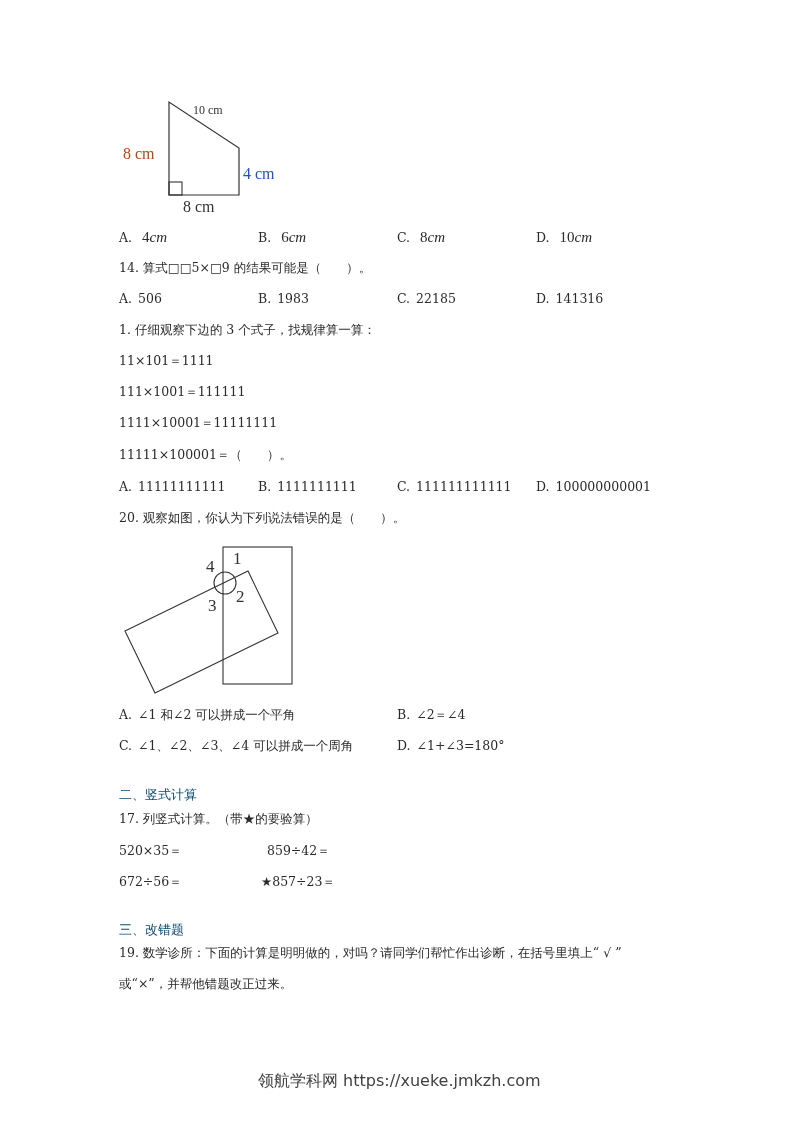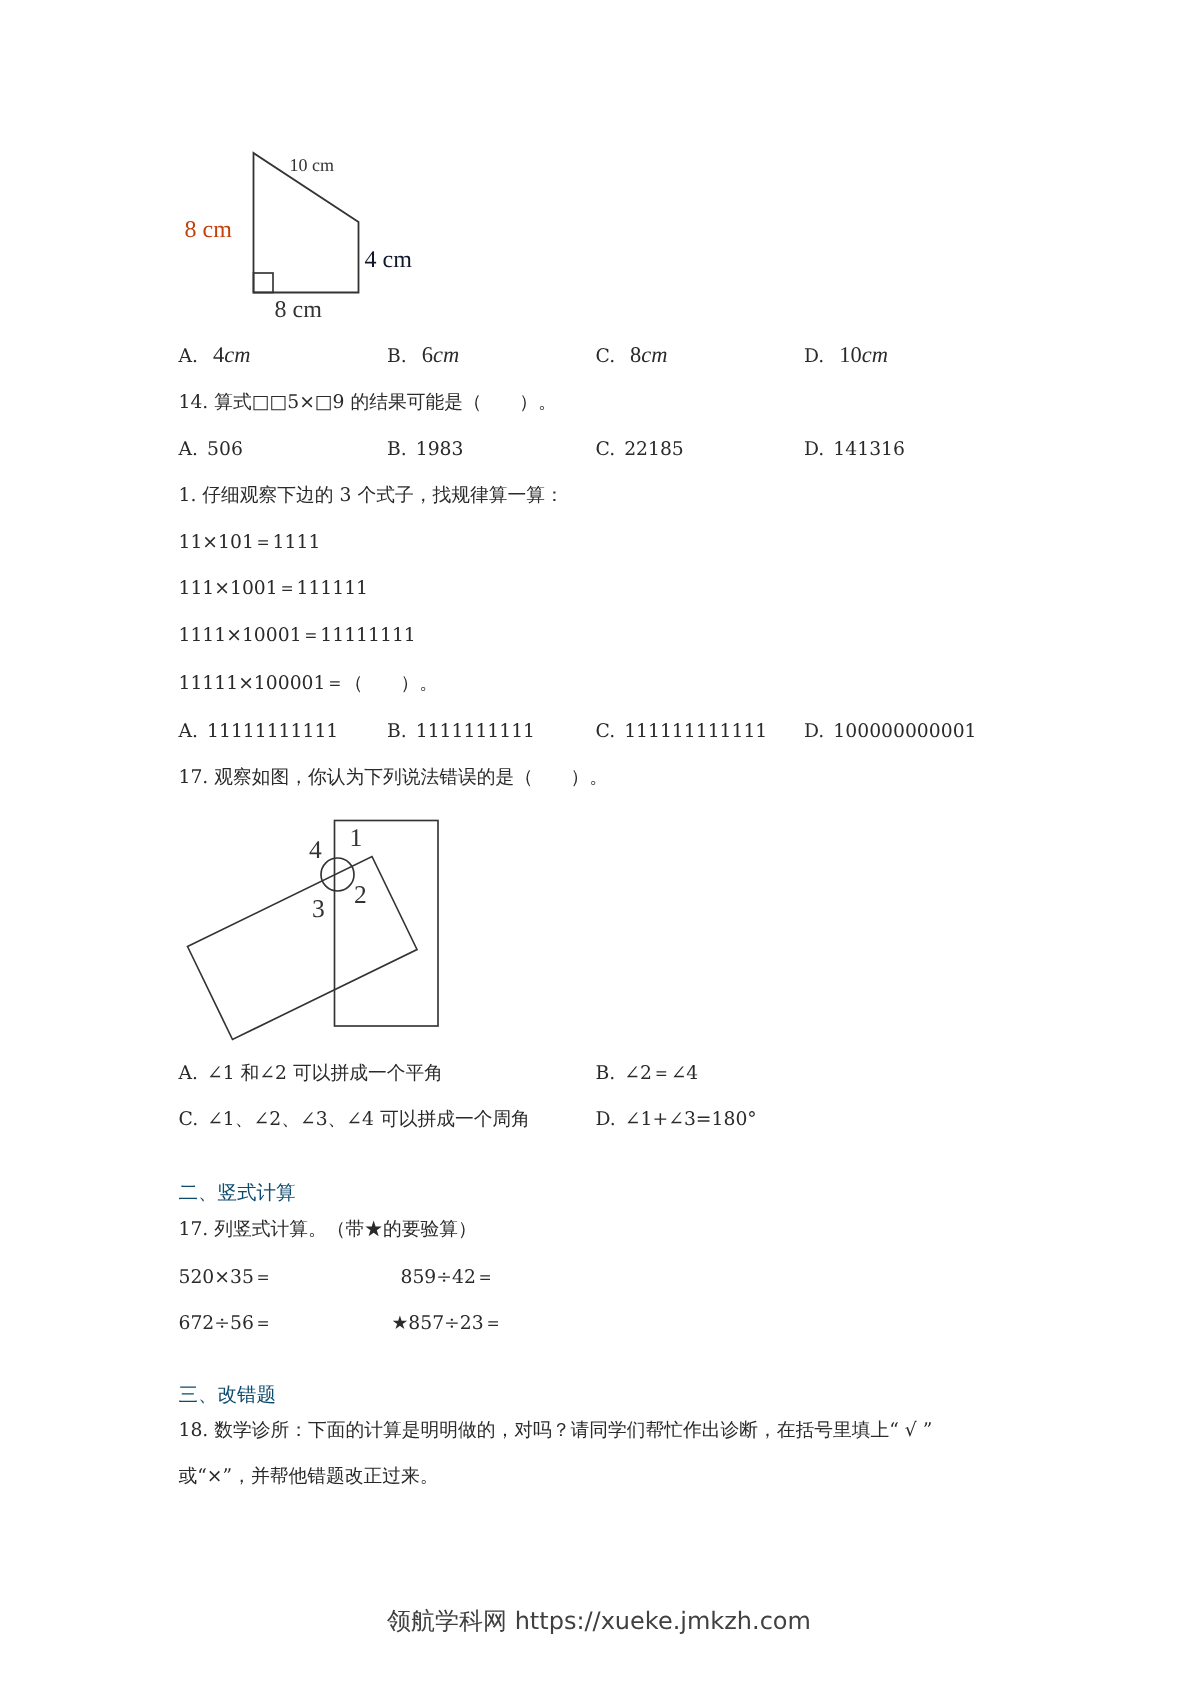--- a/index.html
+++ b/index.html
@@ -43,21 +43,21 @@
 </head>
 <body>
 
 <div>
   <svg width="793" height="230" style="left:0;top:0;">
     <polygon points="169,102 169,195 239,195 239,148" fill="none" stroke="#333" stroke-width="1.2"></polygon>
     <rect x="169" y="182" width="13" height="13" fill="none" stroke="#333" stroke-width="1.1"></rect>
   </svg>
   <span class="abs fig-label-html" style="left:193px;top:103px;font-family:'Liberation Serif',serif;font-size:12px;color:#333;">10 cm</span>
   <span class="abs" style="left:123px;top:145px;font-family:'Liberation Serif',serif;font-size:16px;color:#c2410c;">8 cm</span>
-  <span class="abs" style="left:243px;top:165px;font-family:'Liberation Serif',serif;font-size:16px;color:#0f172a;">4 cm</span>
+  <span class="abs" style="left:243px;top:165px;font-family:'Liberation Serif',serif;font-size:16px;color:#1d4ed8;">4 cm</span>
   <span class="abs" style="left:183px;top:198px;font-family:'Liberation Serif',serif;font-size:16px;color:#333;">8 cm</span>
 </div>
 
 <div>
   <div class="abs line" style="left:119px;top:229px;">
     <span class="opt-label">A.</span>
     <span class="serif-math">4</span><span class="serif-math italic">cm</span>
   </div>
   <div class="abs line" style="left:258px;top:229px;">
     <span class="opt-label">B.</span>
@@ -102,21 +102,21 @@
     <span class="opt-label">B.</span><span>1111111111</span>
   </div>
   <div class="abs line" style="left:397px;top:479px;">
     <span class="opt-label">C.</span><span>111111111111</span>
   </div>
   <div class="abs line" style="left:536px;top:479px;">
     <span class="opt-label">D.</span><span>100000000001</span>
   </div>
 </div>
 
-<div class="abs line" style="left:119px;top:510px;">17. 观察如图，你认为下列说法错误的是（　　）。</div>
+<div class="abs line" style="left:119px;top:510px;">20. 观察如图，你认为下列说法错误的是（　　）。</div>
 
 <div>
   <svg width="793" height="720" style="left:0;top:0;">
 
     <rect x="223" y="547" width="69" height="137" fill="none" stroke="#333" stroke-width="1.1"></rect>
 
     <polygon points="125,631 248,571 278,633 155,693" fill="none" stroke="#333" stroke-width="1.1"></polygon>
 
     <circle cx="225" cy="583" r="11" fill="none" stroke="#333" stroke-width="1.1"></circle>
   </svg>
@@ -142,16 +142,16 @@
 </div>
 
 <div class="abs heading" style="left:119px;top:786px;">二、竖式计算</div>
 <div class="abs line" style="left:119px;top:811px;">17. 列竖式计算。（带★的要验算）</div>
 <div class="abs line" style="left:119px;top:843px;">520×35＝</div>
 <div class="abs line" style="left:267px;top:843px;">859÷42＝</div>
 <div class="abs line" style="left:119px;top:874px;">672÷56＝</div>
 <div class="abs line" style="left:261px;top:874px;">★857÷23＝</div>
 
 <div class="abs heading" style="left:119px;top:921px;">三、改错题</div>
-<div class="abs line" style="left:119px;top:945px;">18. 数学诊所：下面的计算是明明做的，对吗？请同学们帮忙作出诊断，在括号里填上“ √ ”</div>
+<div class="abs line" style="left:119px;top:945px;">19. 数学诊所：下面的计算是明明做的，对吗？请同学们帮忙作出诊断，在括号里填上“ √ ”</div>
 <div class="abs line" style="left:119px;top:976px;">或“×”，并帮他错题改正过来。</div>
 
 <div class="abs footer" style="left:258px;top:1071px;">领航学科网 https://xueke.jmkzh.com</div>
 
 </body></html>

